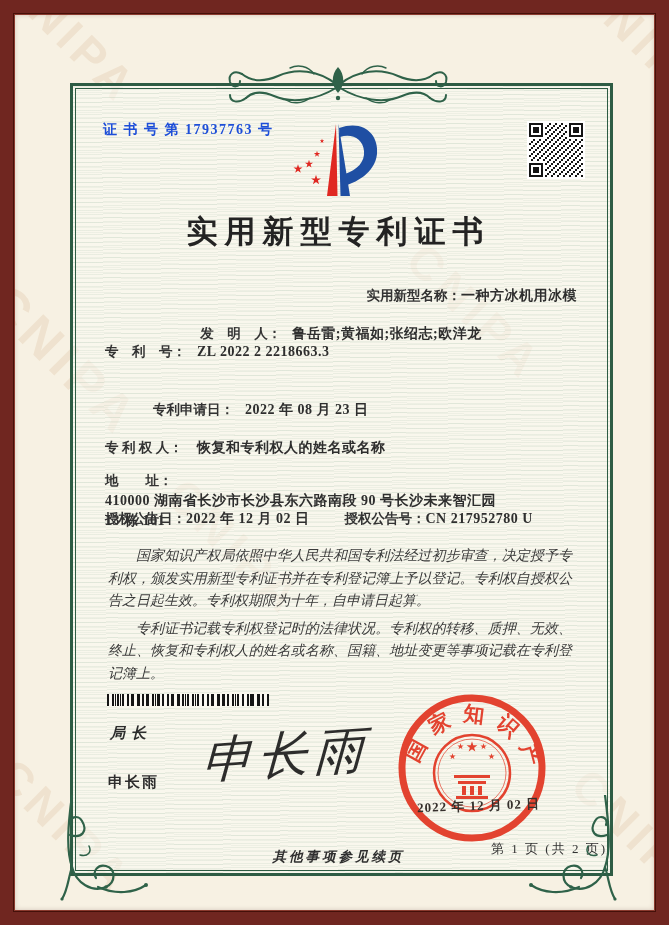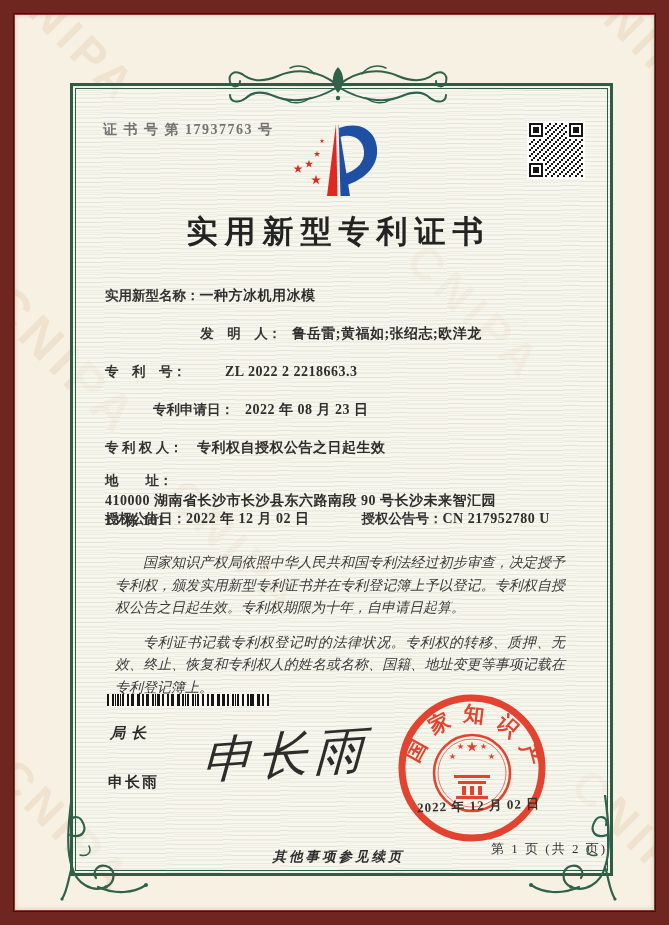--- a/index.html
+++ b/index.html
@@ -35,41 +35,41 @@
     background:
       repeating-linear-gradient(179deg, rgba(140,175,150,0.14) 0 1px, transparent 1px 4px),
       repeating-linear-gradient(181deg, rgba(140,175,150,0.10) 0 1px, transparent 1px 5px),
       rgba(252,252,246,0.55);
   }
   .cert-frame-inner{position:absolute;inset:2px;border:1px solid #2e5c44;}
   .orn{position:absolute;z-index:5;pointer-events:none;}
   
   .cert-no{
     position:absolute;left:103px;top:121px;z-index:4;
-    font-size:14px;letter-spacing:1.5px;color:#737373;font-weight:600;
+    font-size:14px;letter-spacing:1.5px;color:#1d4ed8;font-weight:600;
   }
   .logo{position:absolute;left:280px;top:116px;z-index:4;}
   .qr{position:absolute;left:527px;top:121px;z-index:4;}
   .title{
     position:absolute;left:70px;top:211px;width:537px;z-index:4;
     text-align:center;font-size:31px;font-weight:bold;letter-spacing:7px;color:#232323;
   }
   .row{position:absolute;left:105px;width:472px;z-index:4;display:flex;
        font-size:14px;color:#2e2e2e;line-height:20px;}
   .lbl{flex:none;min-width:92px;font-weight:700;font-size:13.5px;color:#333;}
   .val{font-weight:700;letter-spacing:.5px;}
   .grant-row{position:absolute;left:105px;top:510px;width:480px;z-index:4;
        font-size:14px;color:#2e2e2e;display:flex;}
-  .grant-row .pair2{margin-left:52px;}
+  .grant-row .pair2{margin-left:35px;}
   .paras{
     position:absolute;left:103px;top:540px;width:474px;z-index:4;
     font-size:14px;line-height:22.5px;color:#3a3a3a;
     font-style:italic;text-align:justify;
   }
-  .paras p{margin:12px;text-indent:2em;}
+  .paras p{margin:5px;text-indent:2em;}
   .barcode{
     position:absolute;left:107px;top:694px;width:162px;height:12px;z-index:4;
     background-color:#faf8f2;
     background-image:
       repeating-linear-gradient(90deg,#151515 0 2px,transparent 2px 5px),
       repeating-linear-gradient(90deg,#151515 0 1px,transparent 1px 8px),
       repeating-linear-gradient(90deg,#151515 0 1px,transparent 1px 13px);
   }
   .signer-title{position:absolute;left:110px;top:724px;z-index:4;
     font-size:15px;font-weight:700;letter-spacing:6px;color:#2d2d2d;
@@ -197,39 +197,39 @@
       <rect x="22" y="2" width="5" height="5" fill="#ffffff"></rect>
       <rect x="23" y="3" width="3" height="3" fill="#141414"></rect>
       <rect x="1" y="21" width="7" height="7" fill="#141414"></rect>
       <rect x="2" y="22" width="5" height="5" fill="#ffffff"></rect>
       <rect x="3" y="23" width="3" height="3" fill="#141414"></rect>
     </g>
   </svg>
 
   <div class="title">实用新型专利证书</div>
 
-  <div class="row" style="top:286px;">
+  <div class="row" style="top:286px;justify-content:flex-end;">
     <span class="lbl">实用新型名称：</span>
     <span class="val">一种方冰机用冰模</span>
   </div>
   <div class="row" style="top:324px;justify-content:center;">
     <span class="lbl">发　明　人：</span>
     <span class="val">鲁岳雷;黄福如;张绍志;欧洋龙</span>
   </div>
-  <div class="row" style="top:362px;gap:28px;">
+  <div class="row" style="top:342px;">
     <span class="lbl">专　利　号：</span>
     <span class="val">ZL 2022 2 2218663.3</span>
   </div>
   <div class="row" style="top:400px;padding-left:48px;">
     <span class="lbl">专利申请日：</span>
     <span class="val">2022 年 08 月 23 日</span>
   </div>
   <div class="row" style="top:438px;">
     <span class="lbl">专 利 权 人：</span>
-    <span class="val">专利权自授权公告之日起生效</span>
+    <span class="val">恢复和专利权人的姓名或名称</span>
   </div>
   <div class="row" style="top:471px;flex-direction:column;">
     <span class="lbl">地　　址：</span>
     <span class="val" style="width:392px;">410000 湖南省长沙市长沙县东六路南段 90 号长沙未来智汇园 13 栋 101</span>
   </div>
 
   <div class="grant-row">
     <span>
       <span class="lbl">授权公告日：</span><span class="val">2022 年 12 月 02 日</span>
     </span>

